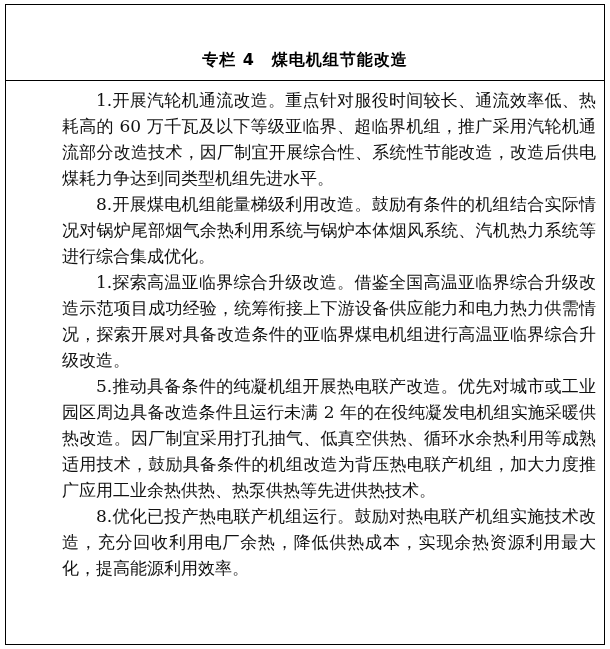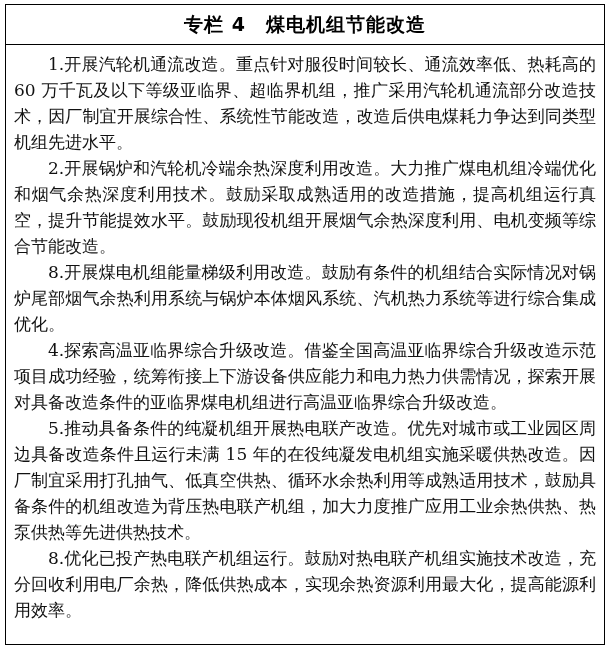--- a/index.html
+++ b/index.html
@@ -23,46 +23,47 @@
   }
   .box-title {
     height: 40px;
     flex: 0 0 40px;
     border-bottom: 1px solid #000000;
     display: flex;
     align-items: center;
     justify-content: center;
     font-family: "DejaVu Sans", "Liberation Sans", sans-serif;
     font-weight: bold;
-    font-size: 19px;
+    font-size: 16px;
     letter-spacing: 1px;
     color: #000000;
+    margin-top: 36px;
   }
   .box-body {
     flex: 1 1 auto;
     padding: 6px 8px 6px 8px;
     font-size: 17px;
     line-height: 26px;
     text-align: justify;
     text-justify: inter-character;
     overflow: hidden;
+    margin-left: 48px;
   }
   .box-body p {
     text-indent: 2em;
     word-break: break-all;
   }
 </style>
 </head>
 <body>
 
 <div class="page">
   <div class="box">
     <div class="box-title">专栏 4　煤电机组节能改造</div>
     <div class="box-body">
       <p>1.开展汽轮机通流改造。重点针对服役时间较长、通流效率低、热耗高的 60 万千瓦及以下等级亚临界、超临界机组，推广采用汽轮机通流部分改造技术，因厂制宜开展综合性、系统性节能改造，改造后供电煤耗力争达到同类型机组先进水平。</p>
-      <p>2.开展锅炉和汽轮机冷端余热深度利用改造。大力推广煤电机组冷端优化和烟气余热深度利用技术。鼓励采取成熟适用的改造措施，提高机组运行真空，提升节能提效水平。鼓励现役机组开展烟气余热深度利用、电机变频等综合节能改造。</p>
       <p>8.开展煤电机组能量梯级利用改造。鼓励有条件的机组结合实际情况对锅炉尾部烟气余热利用系统与锅炉本体烟风系统、汽机热力系统等进行综合集成优化。</p>
-      <p>4.探索高温亚临界综合升级改造。借鉴全国高温亚临界综合升级改造示范项目成功经验，统筹衔接上下游设备供应能力和电力热力供需情况，探索开展对具备改造条件的亚临界煤电机组进行高温亚临界综合升级改造。</p>
-      <p>5.推动具备条件的纯凝机组开展热电联产改造。优先对城市或工业园区周边具备改造条件且运行未满 15 年的在役纯凝发电机组实施采暖供热改造。因厂制宜采用打孔抽气、低真空供热、循环水余热利用等成熟适用技术，鼓励具备条件的机组改造为背压热电联产机组，加大力度推广应用工业余热供热、热泵供热等先进供热技术。</p>
+      <p>1.探索高温亚临界综合升级改造。借鉴全国高温亚临界综合升级改造示范项目成功经验，统筹衔接上下游设备供应能力和电力热力供需情况，探索开展对具备改造条件的亚临界煤电机组进行高温亚临界综合升级改造。</p>
+      <p>5.推动具备条件的纯凝机组开展热电联产改造。优先对城市或工业园区周边具备改造条件且运行未满 2 年的在役纯凝发电机组实施采暖供热改造。因厂制宜采用打孔抽气、低真空供热、循环水余热利用等成熟适用技术，鼓励具备条件的机组改造为背压热电联产机组，加大力度推广应用工业余热供热、热泵供热等先进供热技术。</p>
       <p>8.优化已投产热电联产机组运行。鼓励对热电联产机组实施技术改造，充分回收利用电厂余热，降低供热成本，实现余热资源利用最大化，提高能源利用效率。</p>
     </div>
   </div>
 </div>
 
 </body></html>

